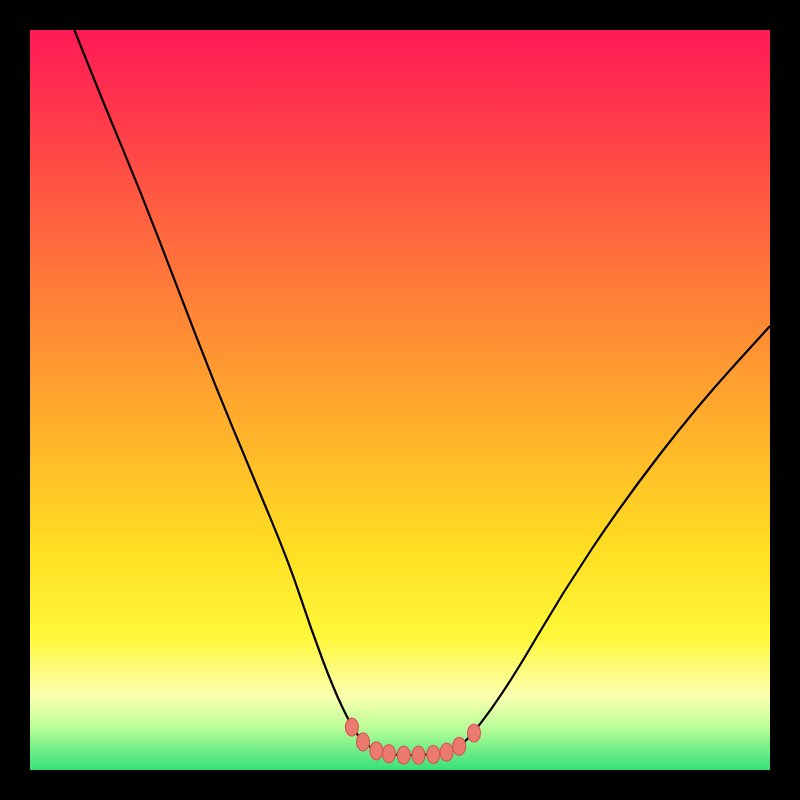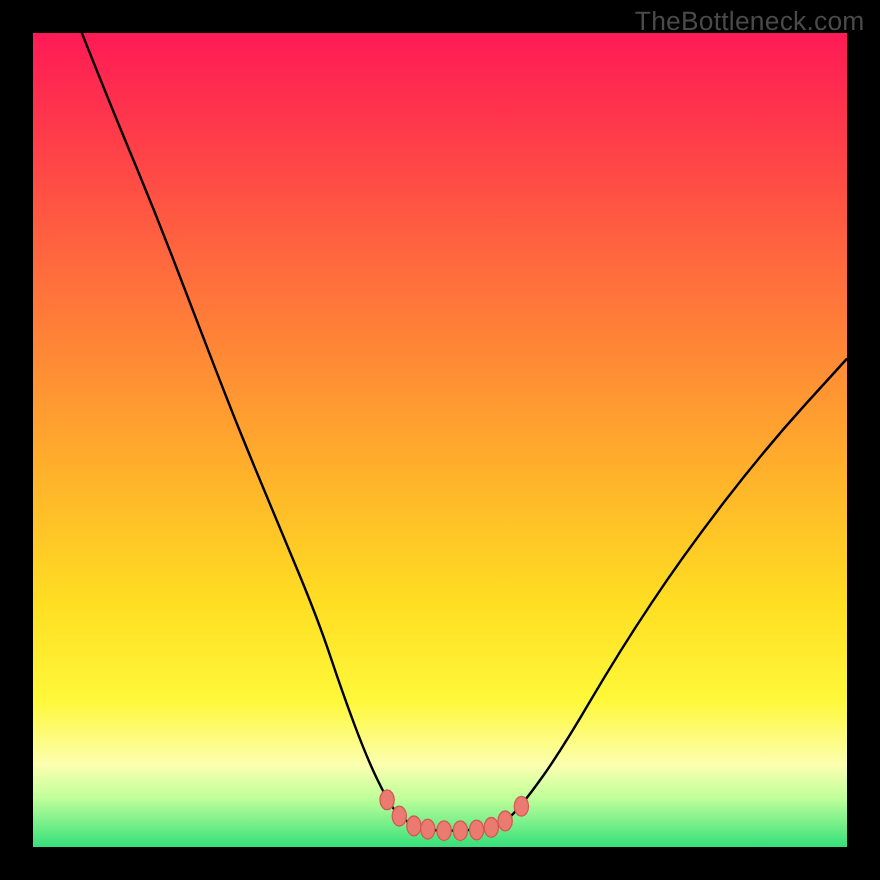--- a/index.html
+++ b/index.html
@@ -72,14 +72,13 @@
           <ellipse cx="358.9" cy="723.7" rx="6.5" ry="9" class="marker"></ellipse>
           <ellipse cx="373.7" cy="725.2" rx="6.5" ry="9" class="marker"></ellipse>
           <ellipse cx="388.5" cy="725.2" rx="6.5" ry="9" class="marker"></ellipse>
           <ellipse cx="403.3" cy="724.5" rx="6.5" ry="9" class="marker"></ellipse>
           <ellipse cx="416.6" cy="722.2" rx="6.5" ry="9" class="marker"></ellipse>
           <ellipse cx="429.2" cy="716.3" rx="6.5" ry="9" class="marker"></ellipse>
           <ellipse cx="444.0" cy="703.0" rx="6.5" ry="9" class="marker"></ellipse>
         </g>
     </svg>
   </div>
-  <div class="watermark">TheBottleneck.com</div>
 </div>
 
 </body></html>

